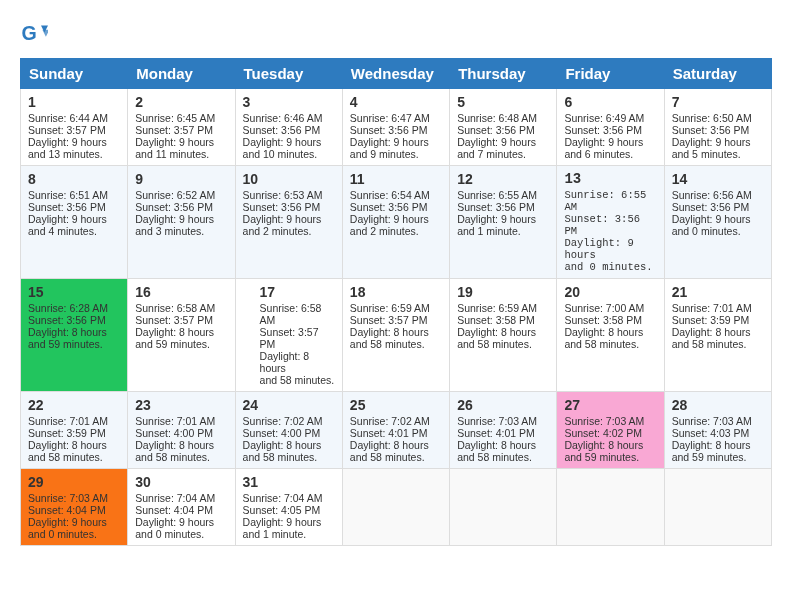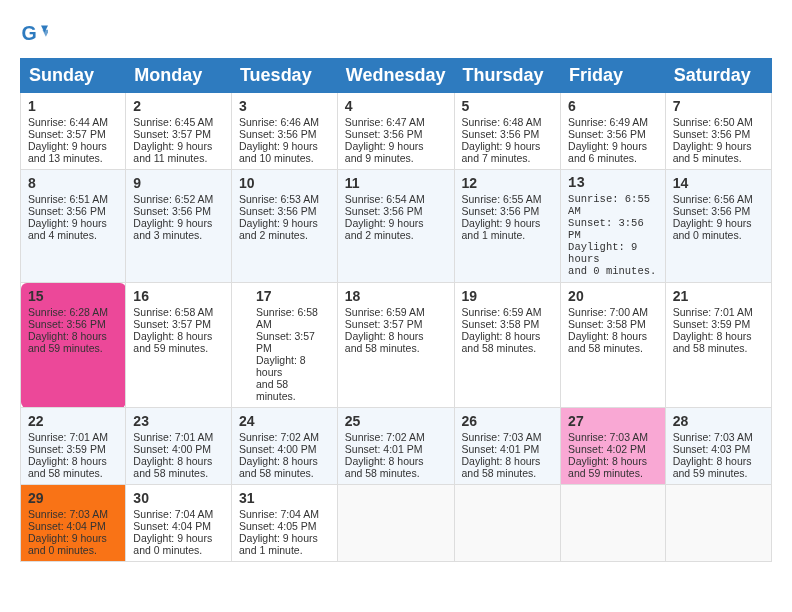--- a/index.html
+++ b/index.html
@@ -39,21 +39,21 @@
     }
     .calendar {
       width: 100%;
       border-collapse: collapse;
     }
     .calendar th {
       background-color: #2e7bbf;
       color: white;
       text-align: left;
       padding: 6px 8px;
-      font-size: 18px;
+      font-size: 15px;
       font-weight: bold;
       border: 1px solid #2e7bbf;
     }
     .calendar td {
       vertical-align: top;
       padding: 5px 7px;
       font-size: 10.5px;
       color: #333;
       border: 1px solid #ddd;
       width: calc(100% / 7);
@@ -206,21 +206,21 @@
         </td>
         <td style="background-color: rgb(242, 247, 252);">
           <span class="day-num">14</span>
           <div>Sunrise: 6:56 AM</div>
           <div>Sunset: 3:56 PM</div>
           <div>Daylight: 9 hours</div>
           <div>and 0 minutes.</div>
         </td>
       </tr>
       <tr>
-        <td style="background-color: #ec4899; border-radius: 6px;">
+        <td style="background-color: #22c55e;">
           <span class="day-num">15</span>
           <div>Sunrise: 6:28 AM</div>
           <div>Sunset: 3:56 PM</div>
           <div>Daylight: 8 hours</div>
           <div>and 59 minutes.</div>
         </td>
         <td style="background-color: rgb(255, 255, 255);">
           <span class="day-num">16</span>
           <div>Sunrise: 6:58 AM</div>
           <div>Sunset: 3:57 PM</div>

